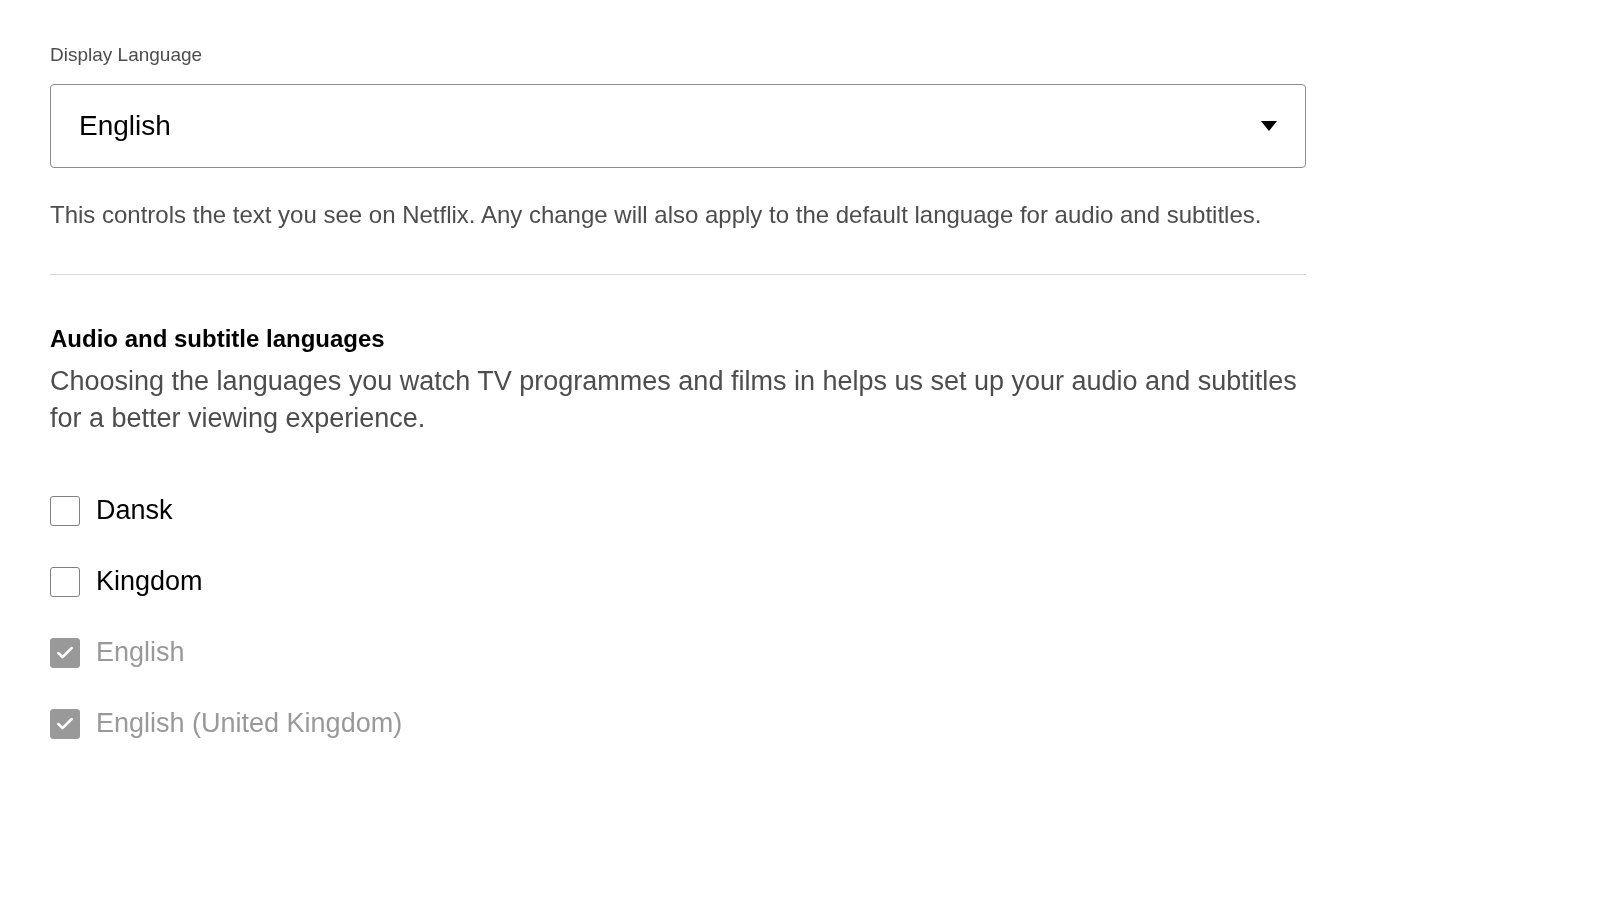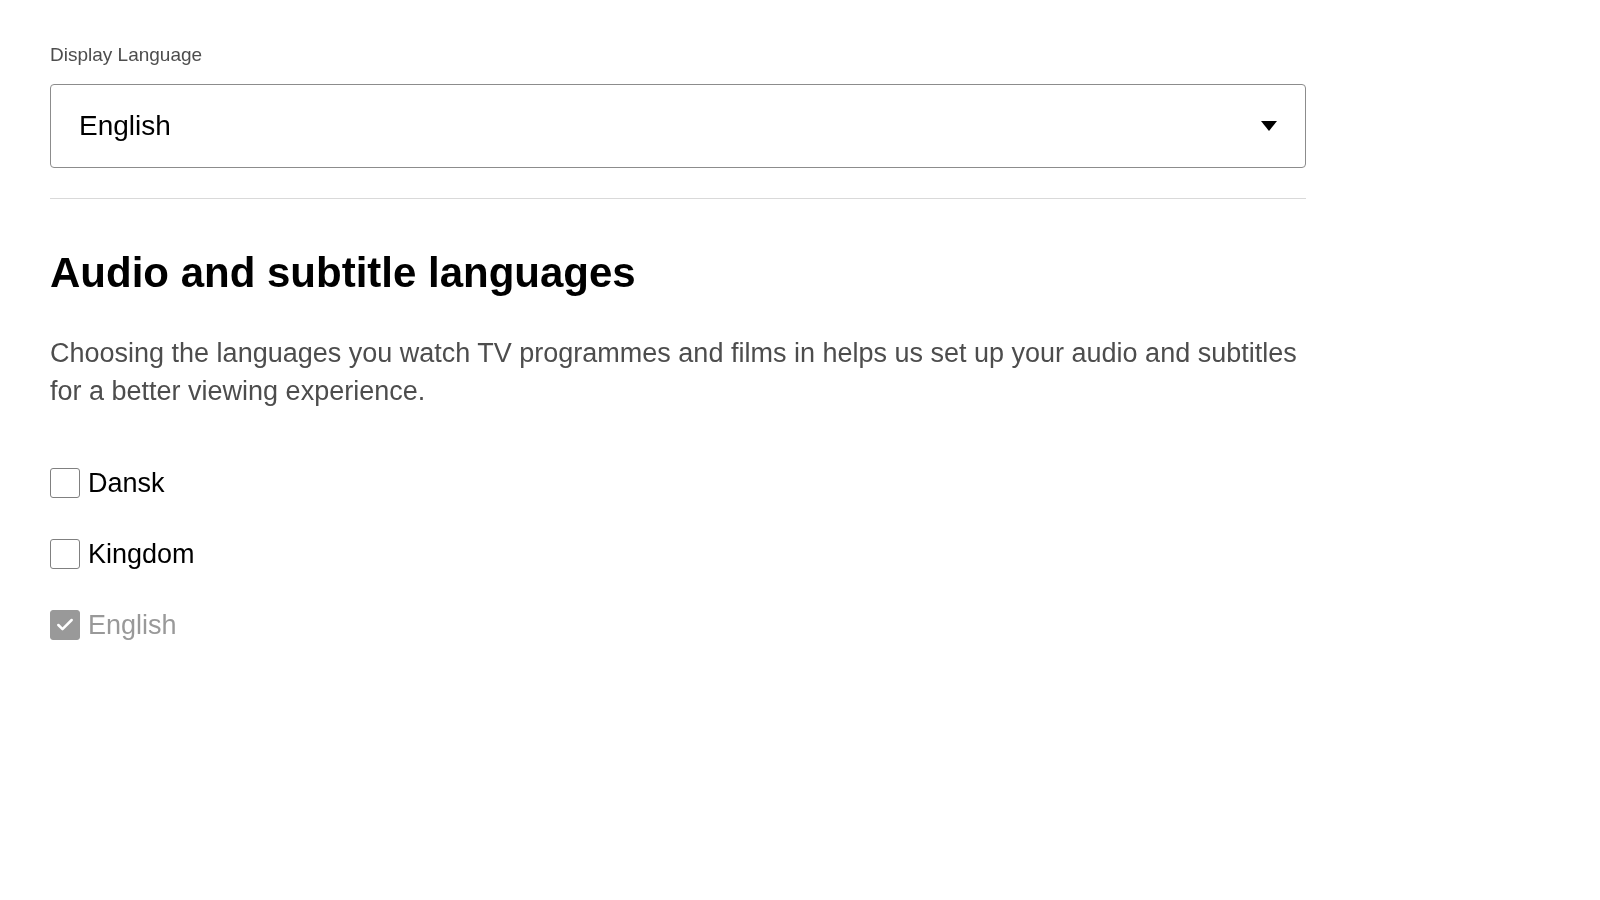--- a/index.html
+++ b/index.html
@@ -52,41 +52,41 @@
       font-weight: 400;
       line-height: 1.4;
       margin-bottom: 42px;
     }
     .divider {
       border: none;
       border-top: 1px solid #d9d9d9;
       margin-bottom: 50px;
     }
     .section-heading {
-      font-size: 42px;
+      font-size: 24px;
       font-weight: 700;
       color: #000000;
-      margin-bottom: 38px;
+      margin-bottom: 10px;
     }
     .section-description {
       font-size: 27px;
       color: #4d4d4d;
       font-weight: 400;
       line-height: 1.4;
       margin-bottom: 57px;
     }
     .checkbox-list {
       display: flex;
       flex-direction: column;
       gap: 40px;
     }
     .checkbox-item {
       display: flex;
       align-items: center;
-      gap: 8px;
+      gap: 16px;
     }
     .checkbox-box {
       width: 30px;
       height: 30px;
       border: 1.5px solid #808080;
       border-radius: 3px;
       display: flex;
       align-items: center;
       justify-content: center;
       flex-shrink: 0;
@@ -120,20 +120,21 @@
 
 <div class="container">
 
   <div class="field-label">Display Language</div>
 
   <div class="select-wrapper">
     <span class="select-value">English</span>
     <span class="caret-down-icon"></span>
   </div>
 
+  <div class="help-text">This controls the text you see on Netflix. Any change will also apply to the default language for audio and subtitles.</div>
 
   <hr class="divider">
 
   <h2 class="section-heading">Audio and subtitle languages</h2>
 
   <div class="section-description">Choosing the languages you watch TV programmes and films in helps us set up your audio and subtitles for a better viewing experience.</div>
 
   <div class="checkbox-list">
 
     <div class="checkbox-item">
@@ -152,16 +153,24 @@
 
     <div class="checkbox-item">
       <div class="checkbox-box checked-disabled">
         <svg viewBox="0 0 24 24" fill="none" stroke="#ffffff" stroke-width="3" stroke-linecap="round" stroke-linejoin="round">
             <polyline points="20 6 9 17 4 12"></polyline>
           </svg>
       </div>
       <span class="checkbox-label disabled">English</span>
     </div>
 
+    <div class="checkbox-item">
+      <div class="checkbox-box checked-disabled">
+        <svg viewBox="0 0 24 24" fill="none" stroke="#ffffff" stroke-width="3" stroke-linecap="round" stroke-linejoin="round">
+            <polyline points="20 6 9 17 4 12"></polyline>
+          </svg>
+      </div>
+      <span class="checkbox-label disabled">English (United Kingdom)</span>
+    </div>
 
   </div>
 
 </div>
 
 </body></html>

